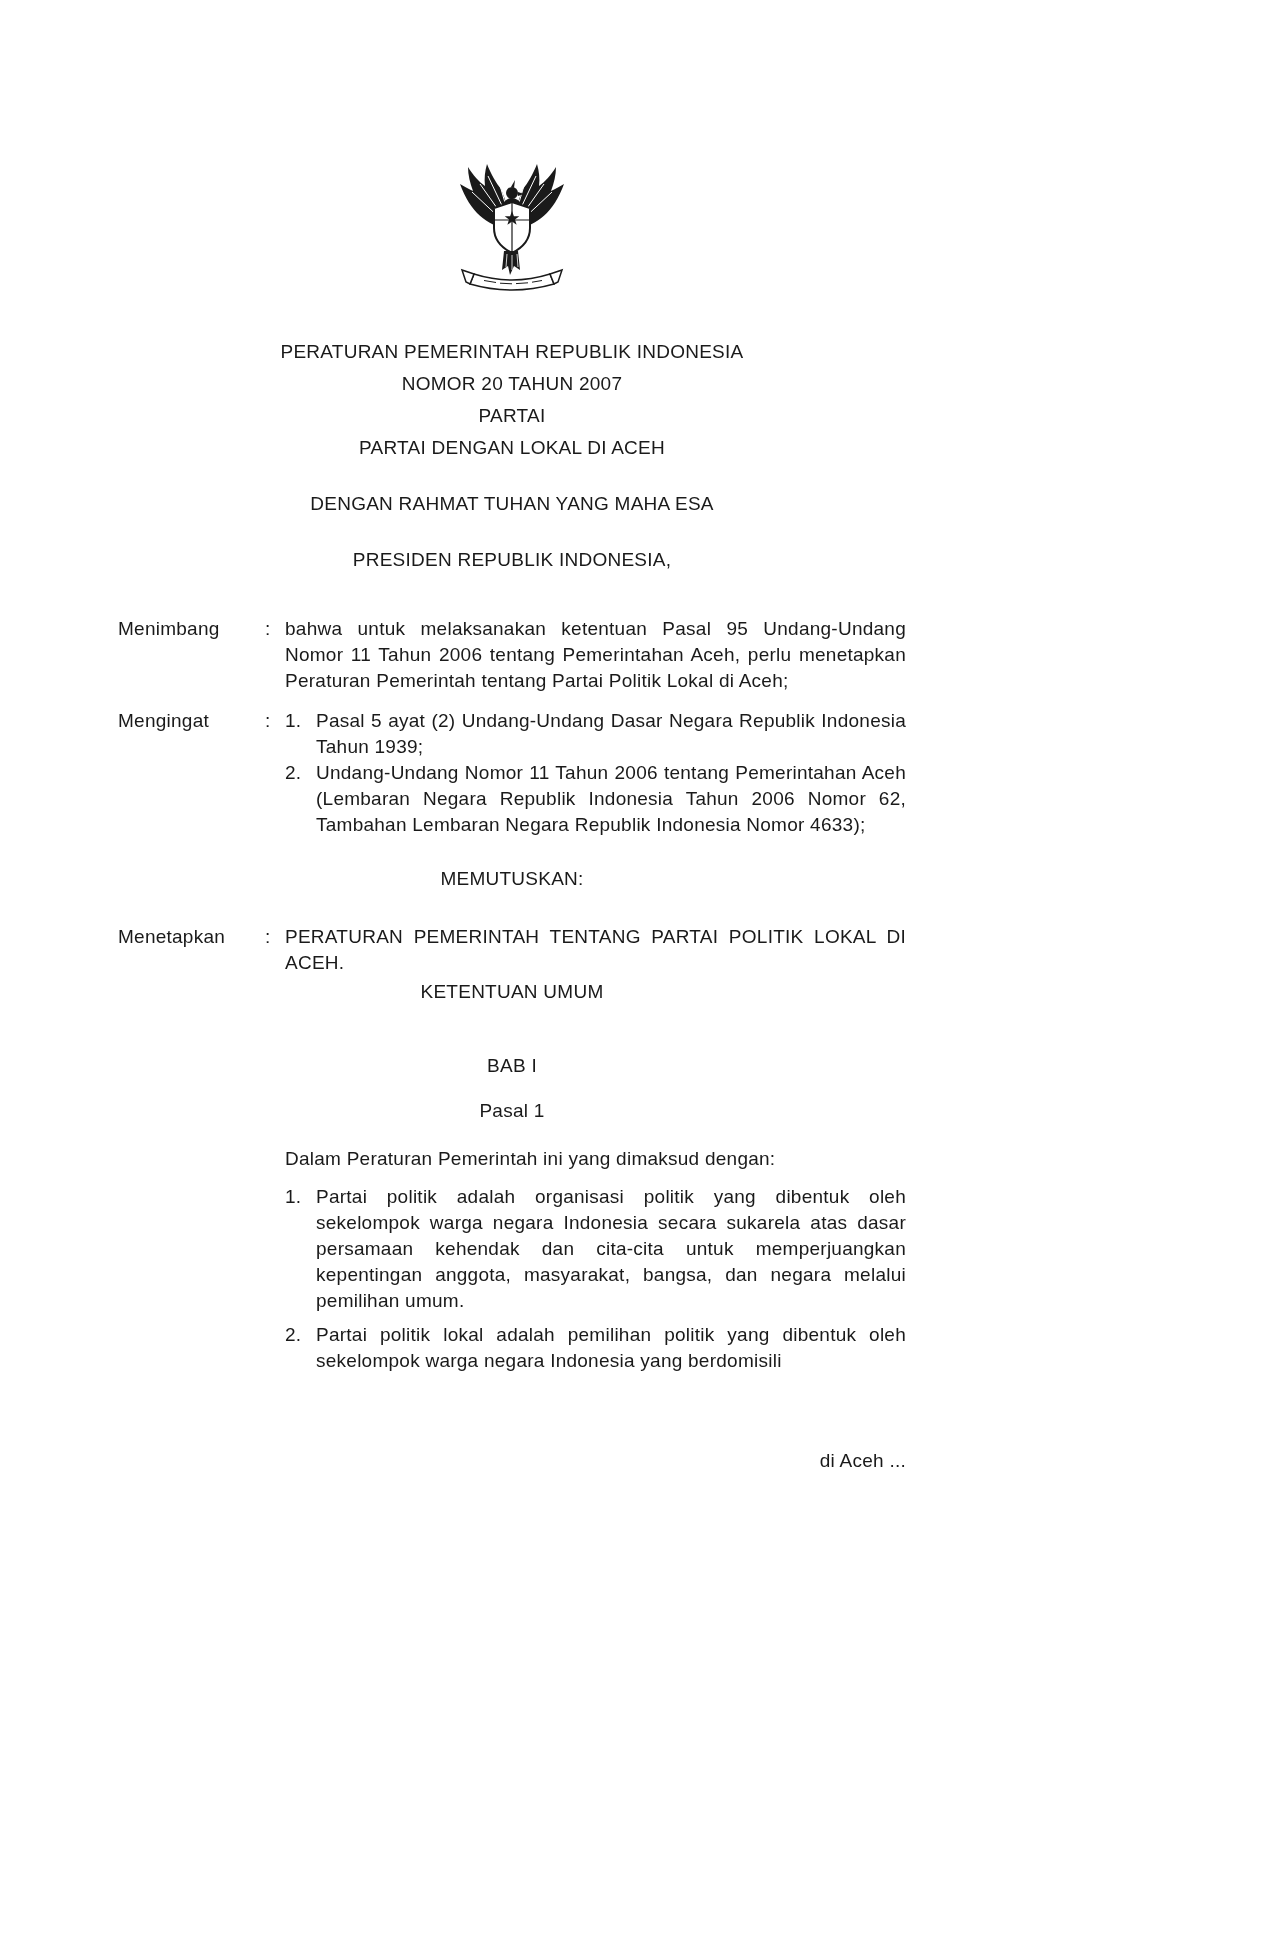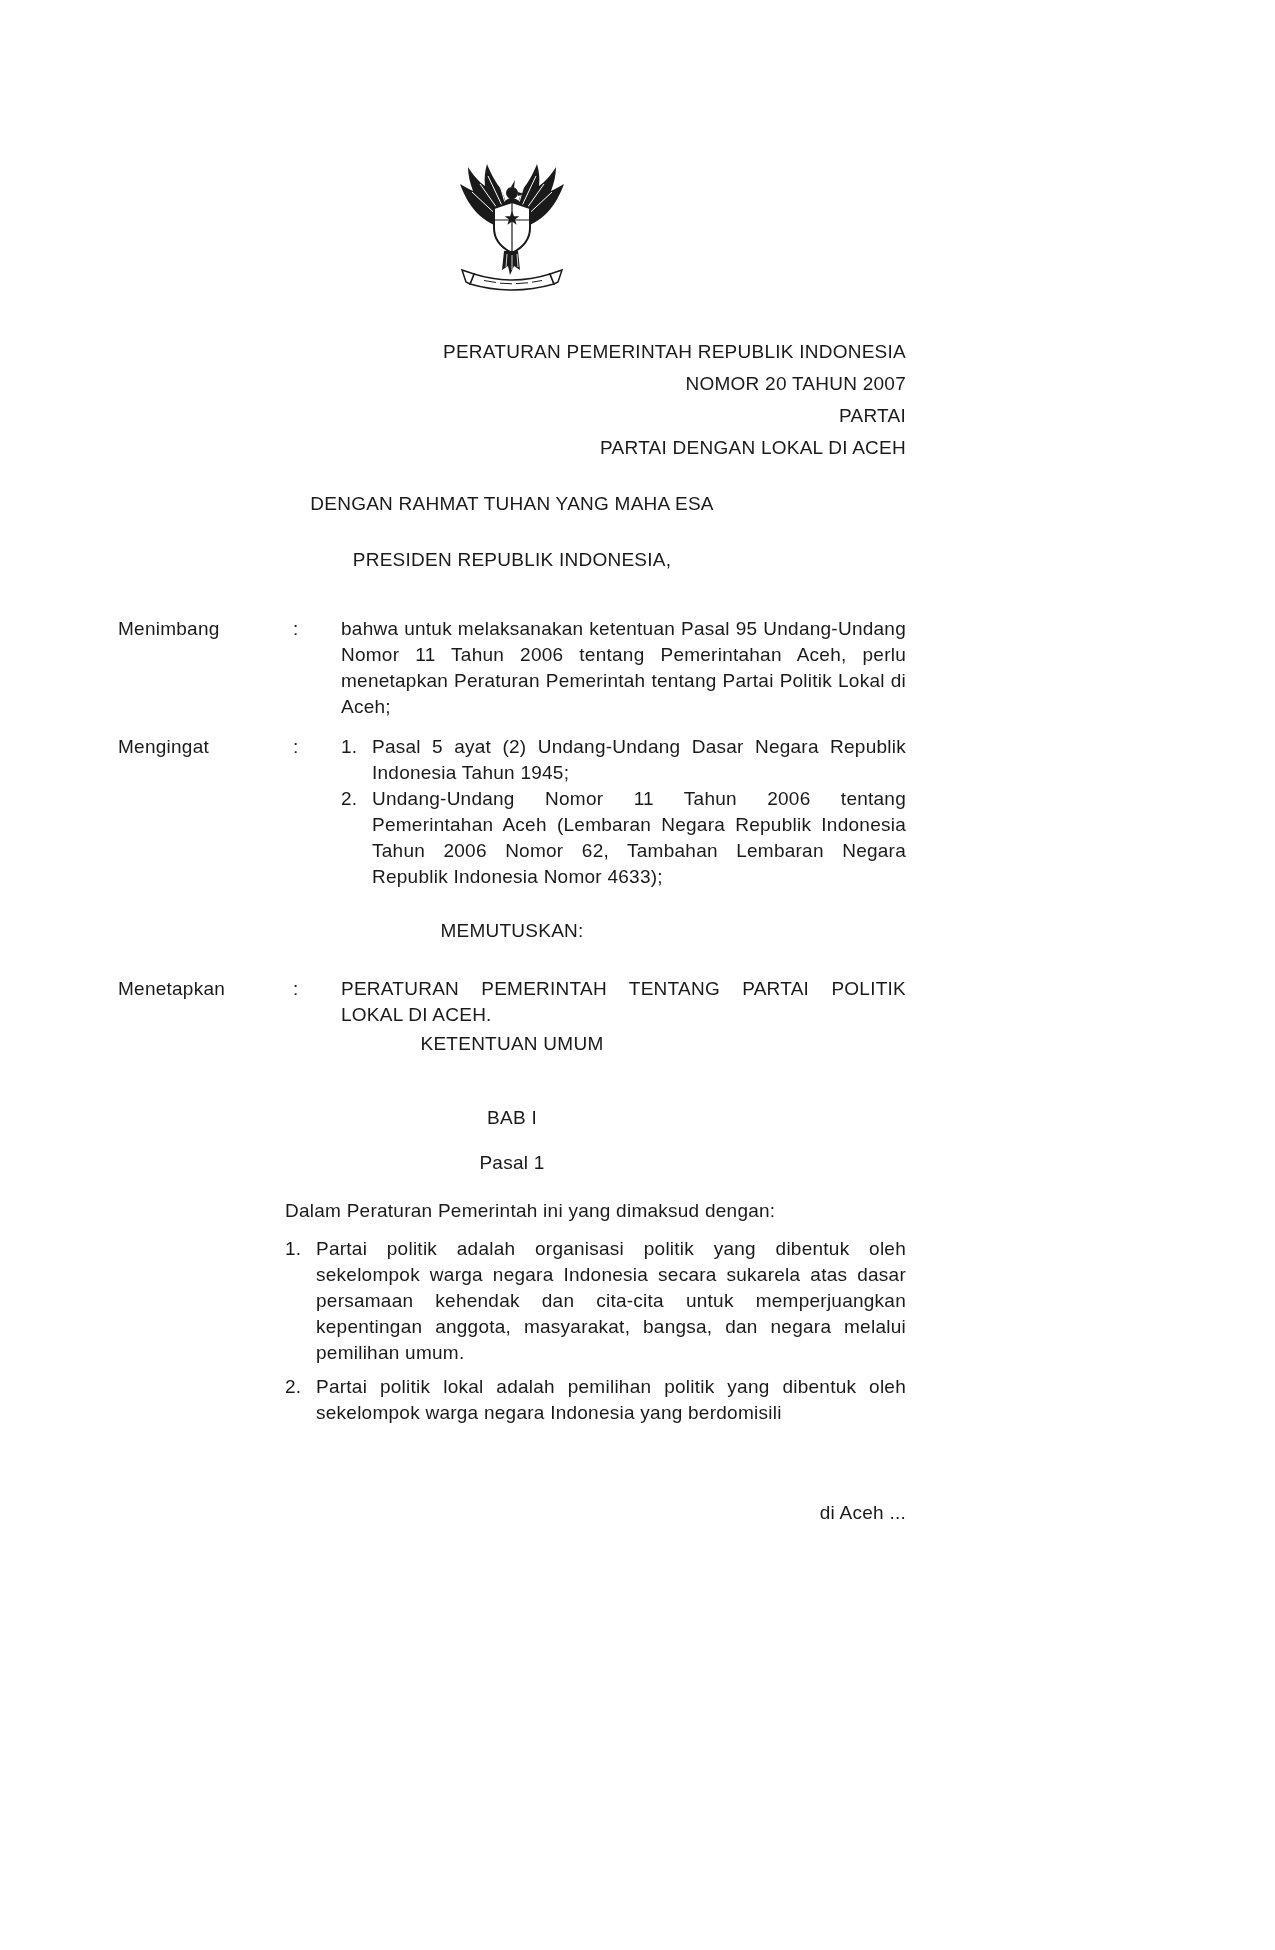--- a/index.html
+++ b/index.html
@@ -28,39 +28,38 @@
   .emblem {
     margin: 162px auto 0 auto;
     width: 120px;
     height: 134px;
     display: flex;
     align-items: center;
     justify-content: center;
   }
   .title-block {
     margin-top: 40px;
-    text-align: right;
+    text-align: center;
     line-height: 32px;
   }
   .motto-line {
     margin-top: 24px;
     text-align: center;
     line-height: 32px;
   }
   .authority-line {
     margin-top: 24px;
     text-align: center;
     line-height: 32px;
   }
   .clause {
     display: grid;
     grid-template-columns: 147px 20px 1fr;
     line-height: 26px;
     align-items: start;
-    gap: 28px;
   }
   .clause-menimbang { margin-top: 40px; }
   .clause-mengingat { margin-top: 14px; }
   .clause-menetapkan { margin-top: 32px; }
   .justify { text-align: justify; }
   .num-item {
     display: grid;
     grid-template-columns: 31px 1fr;
     line-height: 26px;
     align-items: start;
@@ -146,21 +145,21 @@
       <div>:</div>
       <div class="justify">bahwa untuk melaksanakan ketentuan Pasal 95 Undang-Undang Nomor 11 Tahun 2006 tentang Pemerintahan Aceh, perlu menetapkan Peraturan Pemerintah tentang Partai Politik Lokal di Aceh;</div>
     </div>
 
     <div class="clause clause-mengingat">
       <div>Mengingat</div>
       <div>:</div>
       <div>
         <div class="num-item">
           <div>1.</div>
-          <div class="justify">Pasal 5 ayat (2) Undang-Undang Dasar Negara Republik Indonesia Tahun 1945;</div>
+          <div class="justify">Pasal 5 ayat (2) Undang-Undang Dasar Negara Republik Indonesia Tahun 1939;</div>
         </div>
         <div class="num-item">
           <div>2.</div>
           <div class="justify">Undang-Undang Nomor 11 Tahun 2006 tentang Pemerintahan Aceh (Lembaran Negara Republik Indonesia Tahun 2006 Nomor 62, Tambahan Lembaran Negara Republik Indonesia Nomor 4633);</div>
         </div>
       </div>
     </div>
 
     <div class="center-head memutuskan">MEMUTUSKAN:</div>
 

